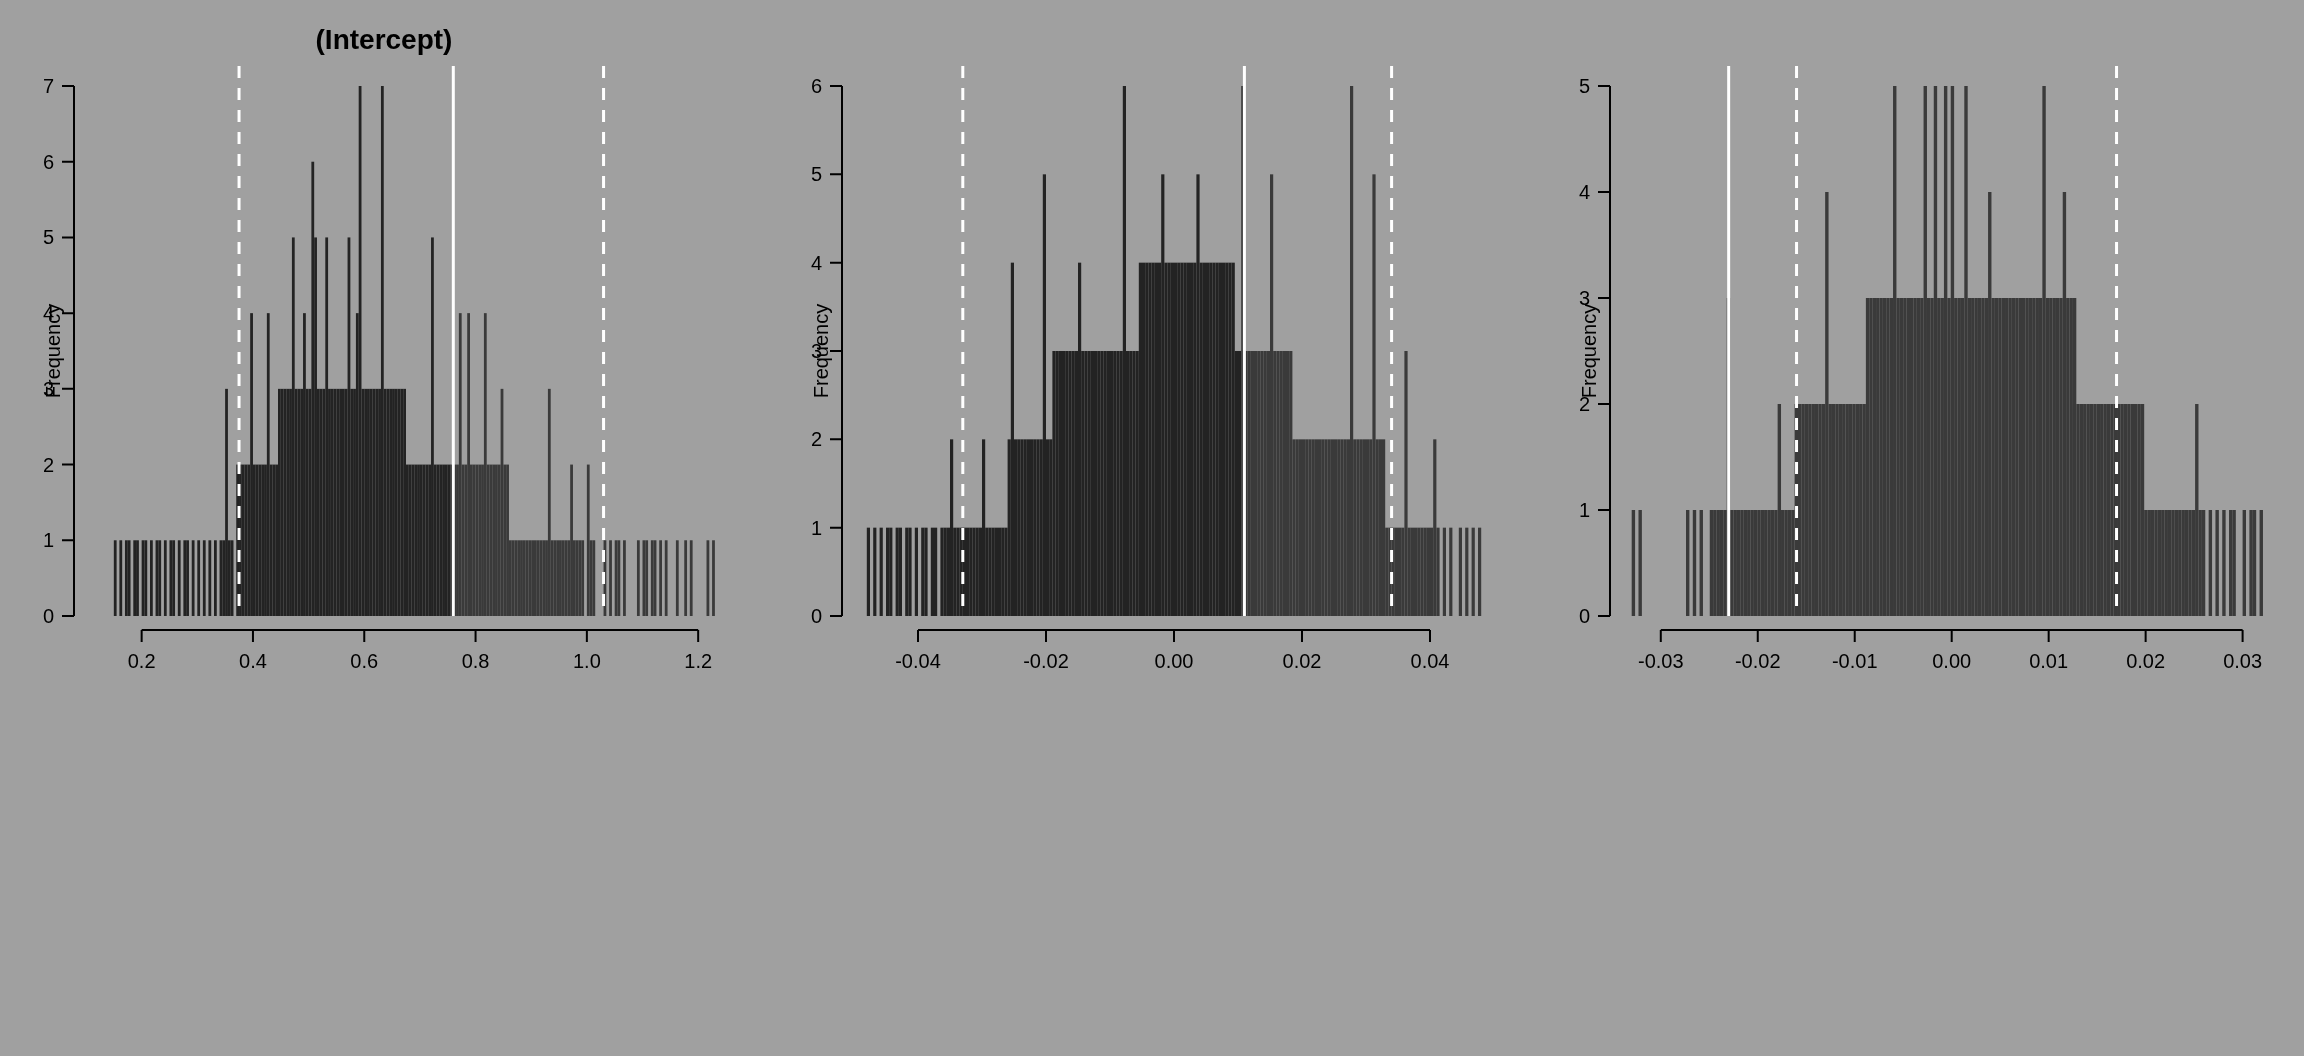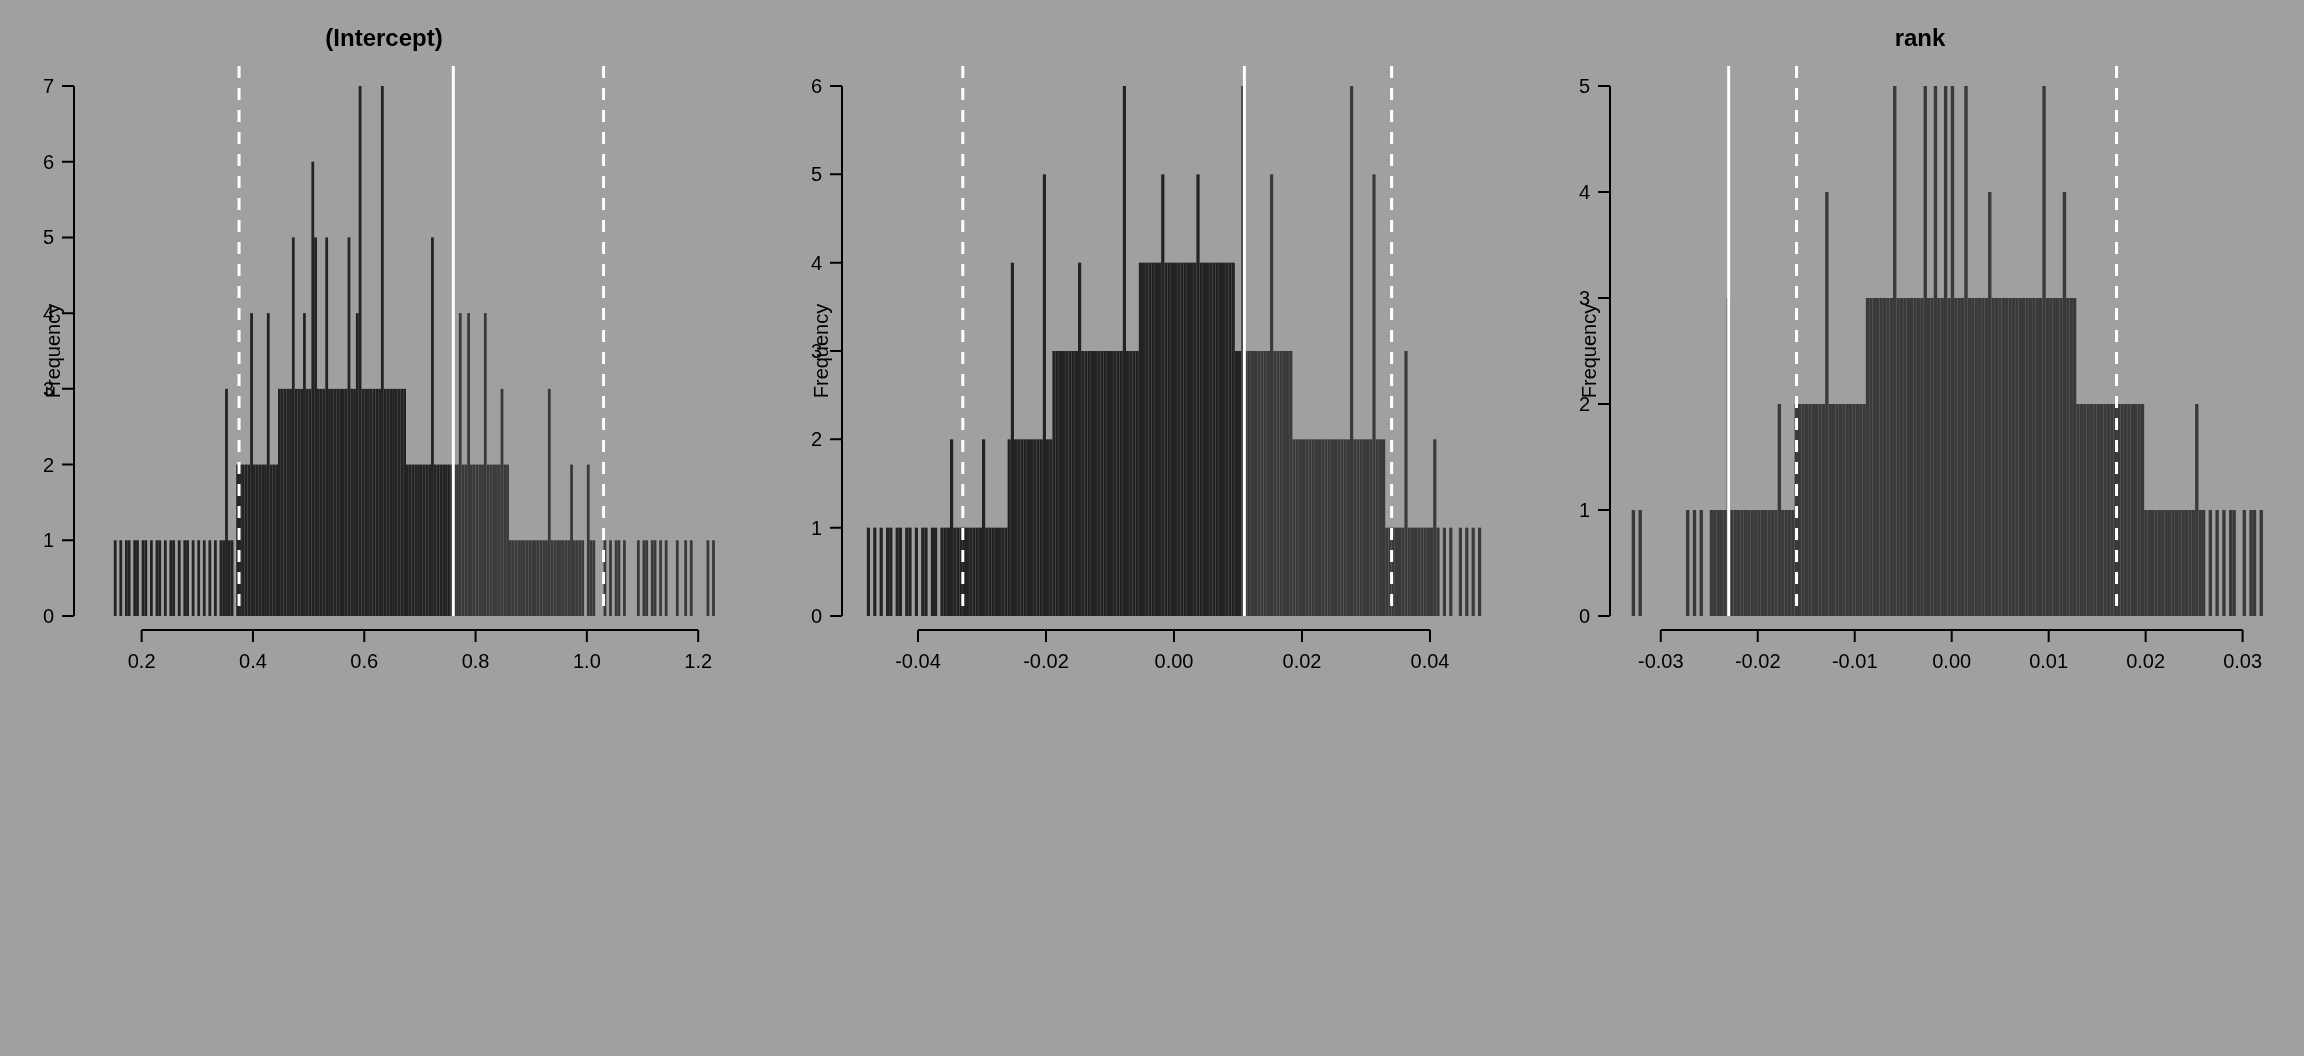--- a/index.html
+++ b/index.html
@@ -1,18 +1,18 @@
 <!DOCTYPE html>
 <html><head>
 <meta charset="utf-8">
 <style>
   html,body{margin:0;padding:0;background:#a0a0a0;font-family:Arial,Helvetica,sans-serif}
   #wrap{width:2304px;height:1056px;position:relative;background:#a0a0a0}
   .panel{position:absolute;top:0;height:1056px}
-  .title{position:absolute;top:24px;width:100%;text-align:center;font-weight:bold;font-size:24px;color:#000}
+  .title{position:absolute;top:24px;width:100%;text-align:center;font-weight:bold;font-size:28px;color:#000}
   .ylab{position:absolute;left:6px;top:50%;transform:translateY(-50%) rotate(-90deg);transform-origin:center;font-size:20px;color:#000}
   svg{position:absolute}
   .axis{stroke:#000;stroke-width:2;fill:none}
   .tick-lbl{font-size:20px;fill:#000;text-anchor:middle}
   .ytick-lbl{font-size:20px;fill:#000;text-anchor:end}
   .bar{fill:#232323}
   .bar2{fill:#3a3a3a}
   .vline{stroke:#fff;stroke-width:3}
   .vdash{stroke:#fff;stroke-width:3;stroke-dasharray:12 10}
 </style>
@@ -408,21 +408,20 @@
         <text x="54" y="623" class="ytick-lbl">0</text>
         <text x="54" y="534.6666666666666" class="ytick-lbl">1</text>
         <text x="54" y="446.33333333333337" class="ytick-lbl">2</text>
         <text x="54" y="358" class="ytick-lbl">3</text>
         <text x="54" y="269.6666666666667" class="ytick-lbl">4</text>
         <text x="54" y="181.33333333333331" class="ytick-lbl">5</text>
         <text x="54" y="93" class="ytick-lbl">6</text>
       </svg>
     </div>
     <div class="panel" style="left: 1536px; width: 768px;">
-      <div class="title">rank</div>
       <div class="ylab" style="top: 351px;">Frequency</div>
       <svg width="768" height="1056">
         <rect x="95.6969696969697" y="510" width="3.3939393939394193" height="106" class="bar2"></rect>
         <rect x="102.48484848484848" y="510" width="3.3939393939394193" height="106" class="bar2"></rect>
         <rect x="150" y="510" width="3.393939393939405" height="106" class="bar2"></rect>
         <rect x="156.7878787878788" y="510" width="3.3939393939393767" height="106" class="bar2"></rect>
         <rect x="163.57575757575756" y="510" width="3.3939393939393767" height="106" class="bar2"></rect>
         <rect x="173.75757575757578" y="510" width="3.393939393939405" height="106" class="bar2"></rect>
         <rect x="177.15151515151513" y="510" width="3.393939393939405" height="106" class="bar2"></rect>
         <rect x="180.54545454545456" y="510" width="3.3939393939393767" height="106" class="bar2"></rect>

